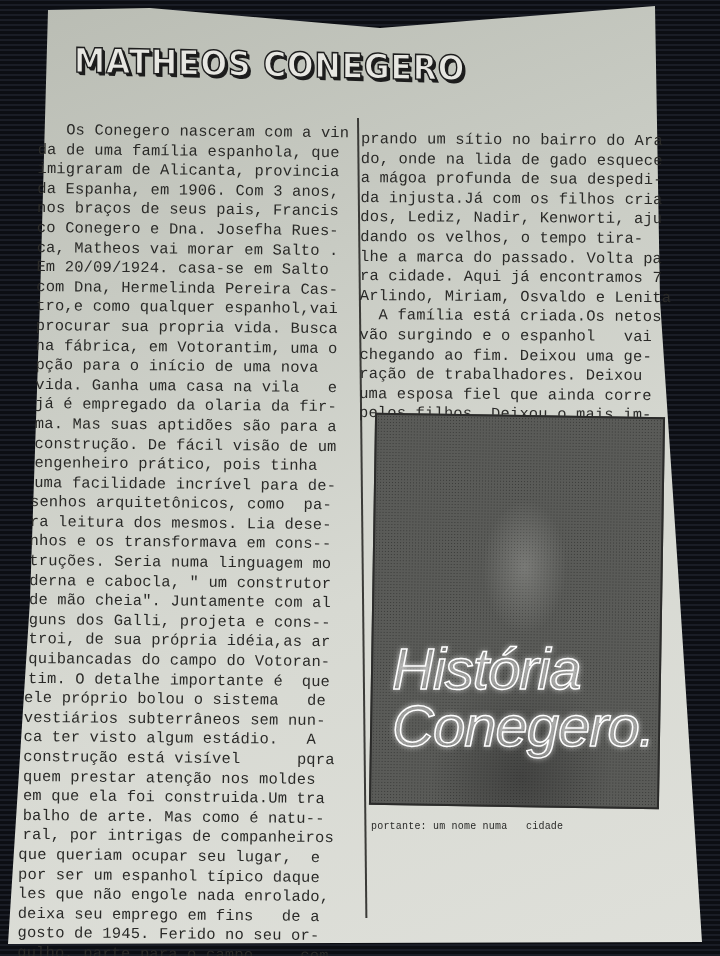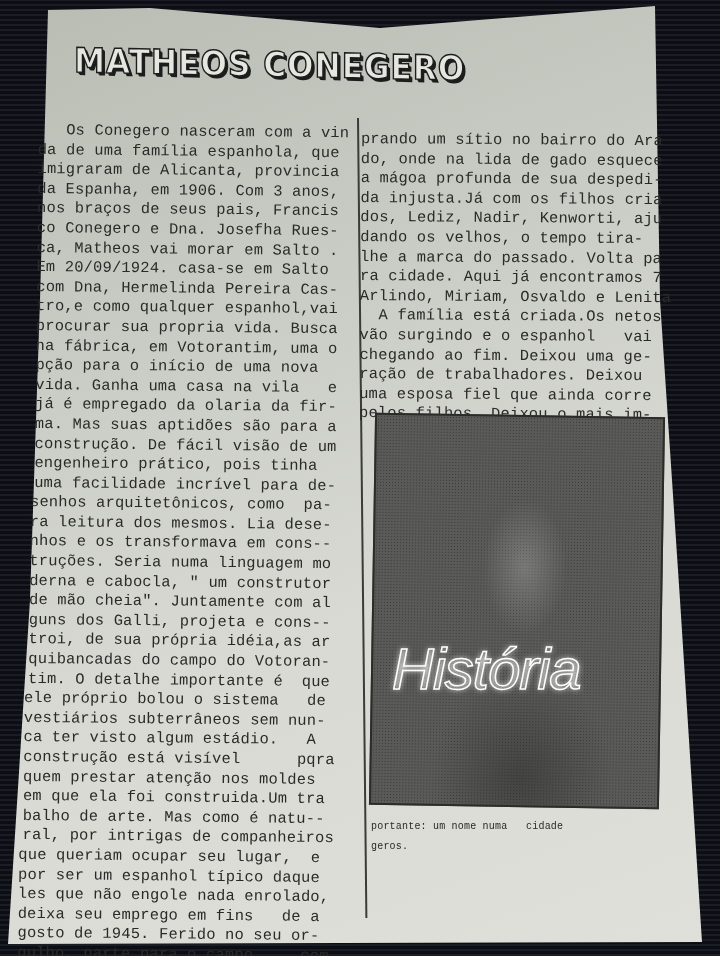--- a/index.html
+++ b/index.html
@@ -91,15 +91,16 @@
 <div class="col col-left" id="left-col"><span class="line">   Os Conegero nasceram com a vin</span><span class="line">da de uma família espanhola, que</span><span class="line">imigraram de Alicanta, provincia</span><span class="line">da Espanha, em 1906. Com 3 anos,</span><span class="line">nos braços de seus pais, Francis</span><span class="line">co Conegero e Dna. Josefha Rues-</span><span class="line">ca, Matheos vai morar em Salto .</span><span class="line">Em 20/09/1924. casa-se em Salto</span><span class="line">com Dna, Hermelinda Pereira Cas-</span><span class="line">tro,e como qualquer espanhol,vai</span><span class="line">procurar sua propria vida. Busca</span><span class="line">na fábrica, em Votorantim, uma o</span><span class="line">pção para o início de uma nova</span><span class="line">vida. Ganha uma casa na vila   e</span><span class="line">já é empregado da olaria da fir-</span><span class="line">ma. Mas suas aptidões são para a</span><span class="line">construção. De fácil visão de um</span><span class="line">engenheiro prático, pois tinha</span><span class="line">uma facilidade incrível para de-</span><span class="line">senhos arquitetônicos, como  pa-</span><span class="line">ra leitura dos mesmos. Lia dese-</span><span class="line">nhos e os transformava em cons--</span><span class="line">truções. Seria numa linguagem mo</span><span class="line">derna e cabocla, " um construtor</span><span class="line">de mão cheia". Juntamente com al</span><span class="line">guns dos Galli, projeta e cons--</span><span class="line">troi, de sua própria idéia,as ar</span><span class="line">quibancadas do campo do Votoran-</span><span class="line">tim. O detalhe importante é  que</span><span class="line">ele próprio bolou o sistema   de</span><span class="line">vestiários subterrâneos sem nun-</span><span class="line">ca ter visto algum estádio.   A</span><span class="line">construção está visível      pqra</span><span class="line">quem prestar atenção nos moldes</span><span class="line">em que ela foi construida.Um tra</span><span class="line">balho de arte. Mas como é natu--</span><span class="line">ral, por intrigas de companheiros</span><span class="line">que queriam ocupar seu lugar,  e</span><span class="line">por ser um espanhol típico daque</span><span class="line">les que não engole nada enrolado,</span><span class="line">deixa seu emprego em fins   de a</span><span class="line">gosto de 1945. Ferido no seu or-</span><span class="line">gulho, parte para o campo,    com</span></div>
 
 <div class="divider"></div>
 
 <div class="col col-right" id="right-col"><span class="line">prando um sítio no bairro do Ara</span><span class="line">do, onde na lida de gado esquece</span><span class="line">a mágoa profunda de sua despedi-</span><span class="line">da injusta.Já com os filhos cria</span><span class="line">dos, Lediz, Nadir, Kenworti, aju</span><span class="line">dando os velhos, o tempo tira-</span><span class="line">lhe a marca do passado. Volta pa</span><span class="line">ra cidade. Aqui já encontramos 7</span><span class="line">Arlindo, Miriam, Osvaldo e Lenita</span><span class="line">  A família está criada.Os netos</span><span class="line">vão surgindo e o espanhol   vai</span><span class="line">chegando ao fim. Deixou uma ge-</span><span class="line">ração de trabalhadores. Deixou</span><span class="line">uma esposa fiel que ainda corre</span><span class="line">pelos filhos. Deixou o mais im-</span></div>
 
 <div class="photo"></div>
 
 <div class="overlay">
   <span>História</span>
+  <span>Conegero.</span>
 </div>
 
-<div class="col col-right-bottom" id="right-col-bottom"><span class="line">portante: um nome numa   cidade</span><span class="line">geros.</span></div>
+<div class="col col-right-bottom" id="right-col-bottom"><span class="line">portante: um nome numa   cidade</span></div>
 
 </body></html>

